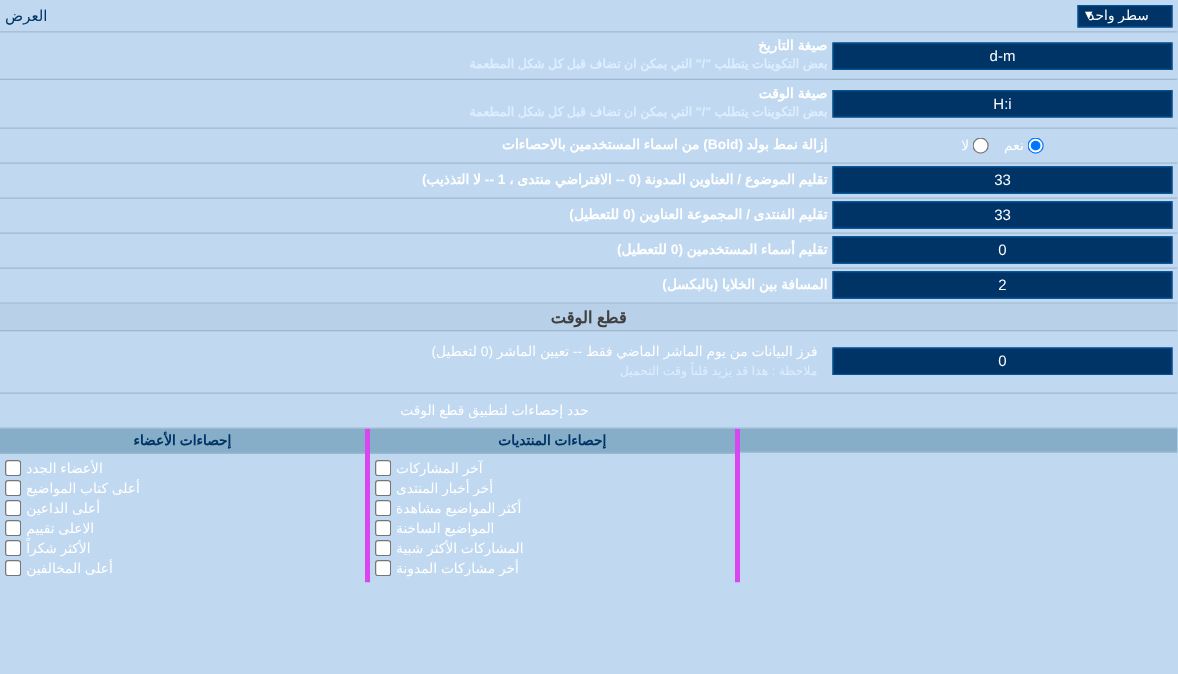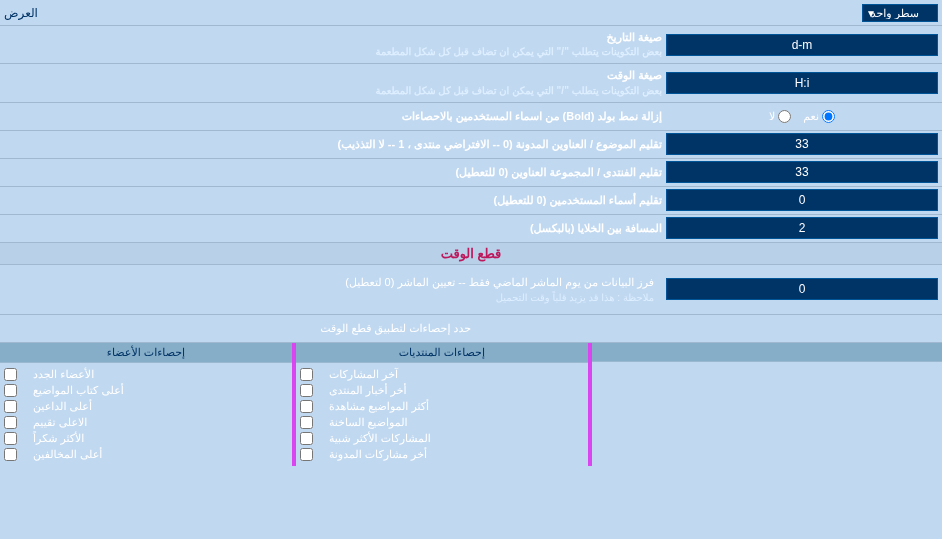--- a/index.html
+++ b/index.html
@@ -93,21 +93,21 @@
       align-items: center;
       gap: 3px;
       color: #fff;
       font-size: 11px;
     }
     .cutoff-header {
       background: #b8d0e8;
       text-align: center;
       padding: 3px;
       font-weight: bold;
-      color: #be185d;
+      color: #404040;
       font-size: 13px;
       border-bottom: 1px solid #a0b8d0;
     }
     .checkbox-input {
       width: 13px;
       height: 13px;
     }
     .stats-three-col {
       display: flex;
       width: 100%;
@@ -117,39 +117,38 @@
       border-left: 4px solid #d946ef;
     }
     .s-col:last-child {
       border-left: none;
     }
     .s-col-header {
       background: #87aec8;
       text-align: center;
       padding: 3px 16px;
       font-size: 11px;
-      font-weight: normal;
+      font-weight: bold;
       color: #003366;
       border-bottom: 1px solid #9ab8d0;
     }
     .s-col-items {
       padding: 2px 4px;
     }
     .s-col-item {
       display: flex;
       align-items: center;
       justify-content: flex-end;
       gap: 4px;
       margin: 3px 0;
     }
     .s-col-item-label {
       color: #fff;
       font-size: 11px;
       text-align: right;
-      margin-left: 12px;
     }
     .cutoff-row {
       display: flex;
       align-items: center;
       border-bottom: 1px solid #a0b8d0;
       min-height: 50px;
     }
     .cutoff-label {
       flex: 1;
       padding: 4px 8px;

